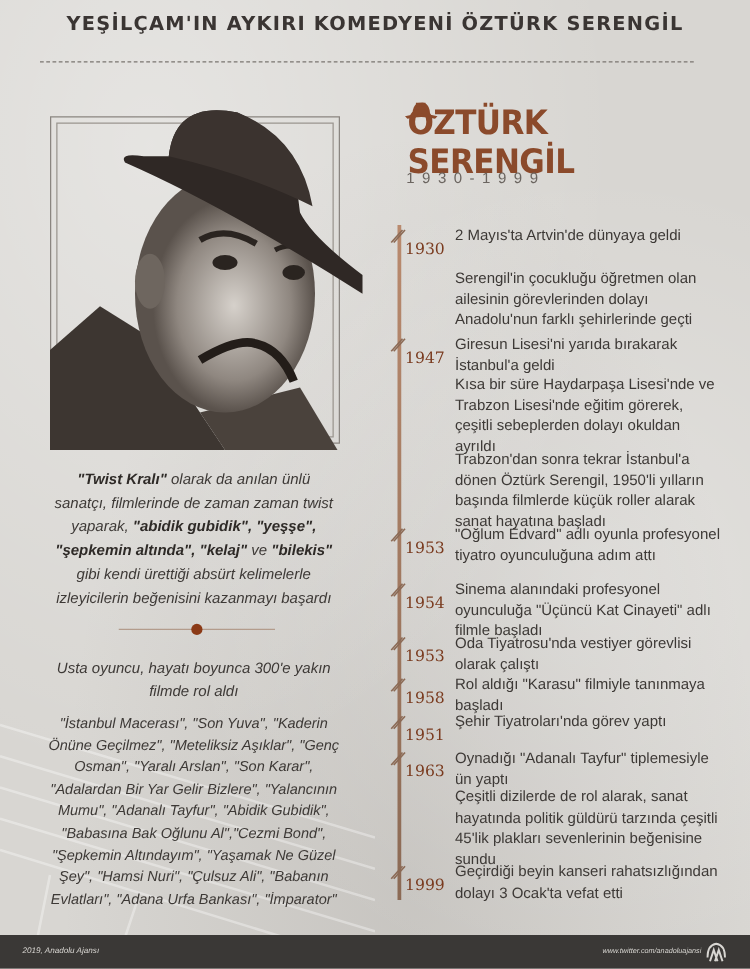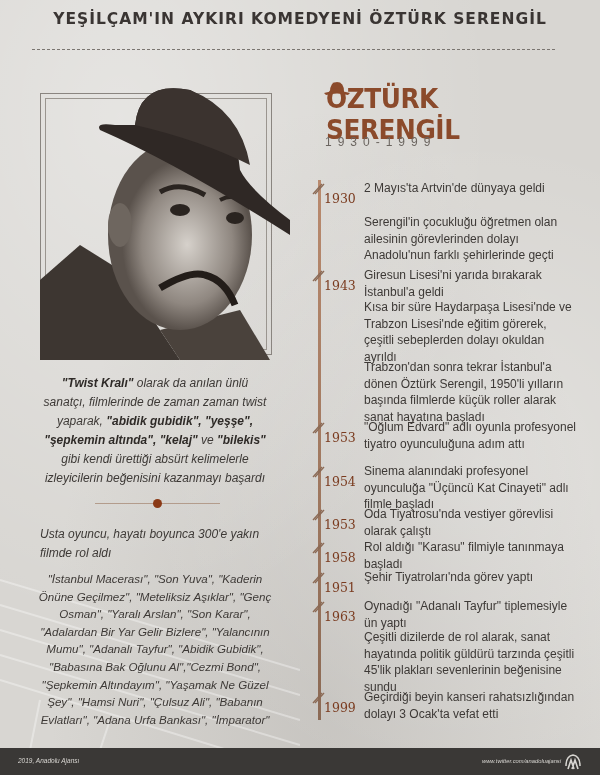--- a/index.html
+++ b/index.html
@@ -45,21 +45,21 @@
     .intro b { font-weight: bold; color: #2e2a27; }
     .divider {
       position: absolute; left: 95px; top: 503px; width: 125px; height: 0;
       border-top: 1px solid #b39c8c;
     }
     .divider-dot {
       position: absolute; left: 153px; top: 499px; width: 9px; height: 9px;
       border-radius: 50%; background: #8b3a16;
     }
     .films-count {
-      position: absolute; left: 40px; top: 525px; width: 230px; 
+      position: absolute; left: 40px; top: 525px; width: 230px; text-align: center;
       font-style: italic; font-size: 12px; line-height: 19px; color: #3d3936;
     }
     .films-list {
       position: absolute; left: 30px; top: 570px; width: 250px; text-align: center;
       font-style: italic; font-size: 11.6px; line-height: 17.6px; color: #3d3936;
     }
     .bg-stripes {
       position: absolute; left: 0; top: 560px; width: 300px; height: 190px; overflow: hidden;
       opacity: 0.35;
     }
@@ -182,21 +182,21 @@
       <div class="tl-text">2 Mayıs'ta Artvin'de dünyaya geldi</div>
     </div>
     <div class="tl-entry" style="top: 213px;">
       <div class="tl-text">Serengil'in çocukluğu öğretmen olan ailesinin görevlerinden dolayı Anadolu'nun farklı şehirlerinde geçti</div>
     </div>
     <div class="tl-entry" style="top: 266px;">
       <svg class="tl-mark" viewBox="0 0 14 14">
         <line x1="2" y1="13" x2="11" y2="3" stroke="#8b6a55" stroke-width="1.3"></line>
         <line x1="4" y1="13" x2="13" y2="3" stroke="#8b6a55" stroke-width="1.3"></line>
       </svg>
-      <span class="tl-year">1943</span>
+      <span class="tl-year">1947</span>
       <div class="tl-text">Giresun Lisesi'ni yarıda bırakarak İstanbul'a geldi</div>
     </div>
     <div class="tl-entry" style="top: 298px;">
       <div class="tl-text">Kısa bir süre Haydarpaşa Lisesi'nde ve Trabzon Lisesi'nde eğitim görerek, çeşitli sebeplerden dolayı okuldan ayrıldı</div>
     </div>
     <div class="tl-entry" style="top: 358px;">
       <div class="tl-text">Trabzon'dan sonra tekrar İstanbul'a dönen Öztürk Serengil, 1950'li yılların başında filmlerde küçük roller alarak sanat hayatına başladı</div>
     </div>
     <div class="tl-entry" style="top: 418px;">
       <svg class="tl-mark" viewBox="0 0 14 14">

